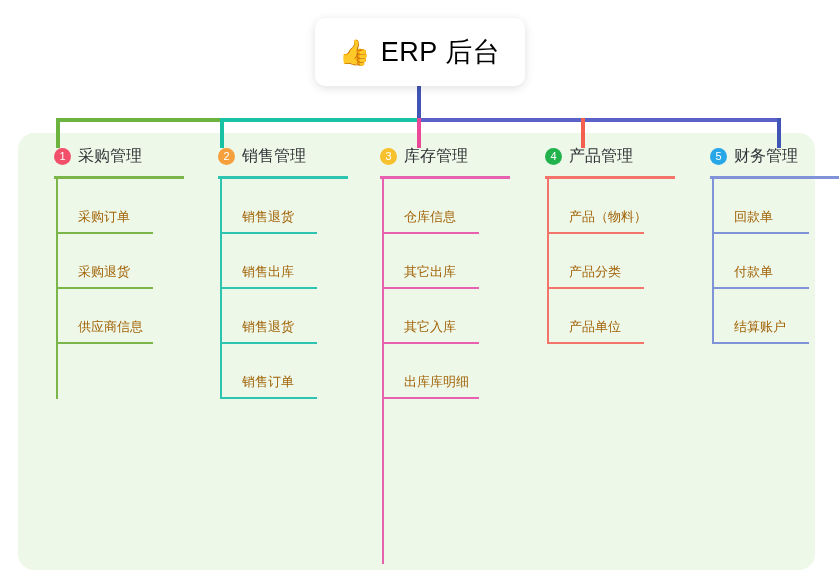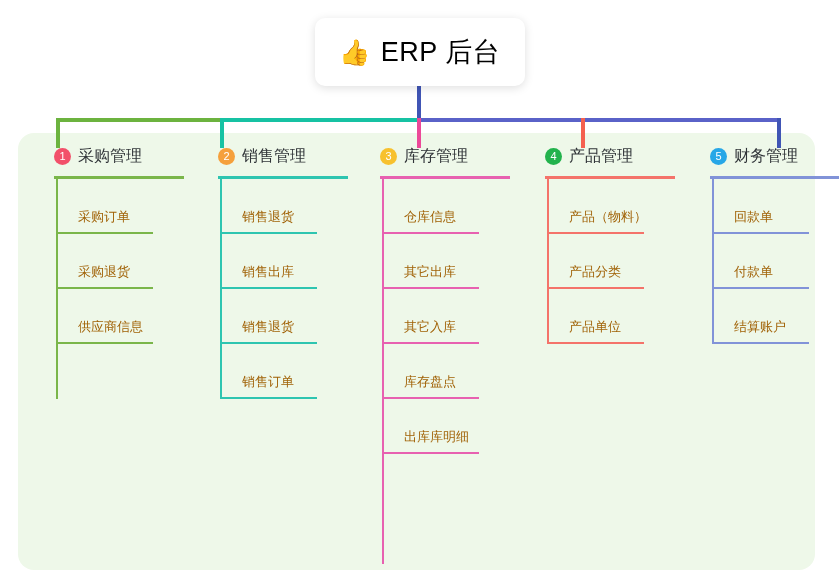--- a/index.html
+++ b/index.html
@@ -220,24 +220,20 @@
         </div>
         <div class="item">
           <span class="item-label">其它出库</span>
           <div class="item-rule" style="background: rgb(231, 97, 176);"></div>
         </div>
         <div class="item">
           <span class="item-label">其它入库</span>
           <div class="item-rule" style="background: rgb(231, 97, 176);"></div>
         </div>
         <div class="item">
-          <span class="item-label">库存盘点</span>
-          <div class="item-rule" style="background: rgb(231, 97, 176);"></div>
-        </div>
-        <div class="item">
           <span class="item-label">出库库明细</span>
           <div class="item-rule" style="background: rgb(231, 97, 176);"></div>
         </div>
       </div>
     </div>
     <div class="column" style="left: 527px;">
       <div class="col-header">
         <span class="badge" style="background: rgb(34, 178, 76);">4</span>
         <span class="col-title">产品管理</span>
       </div>

